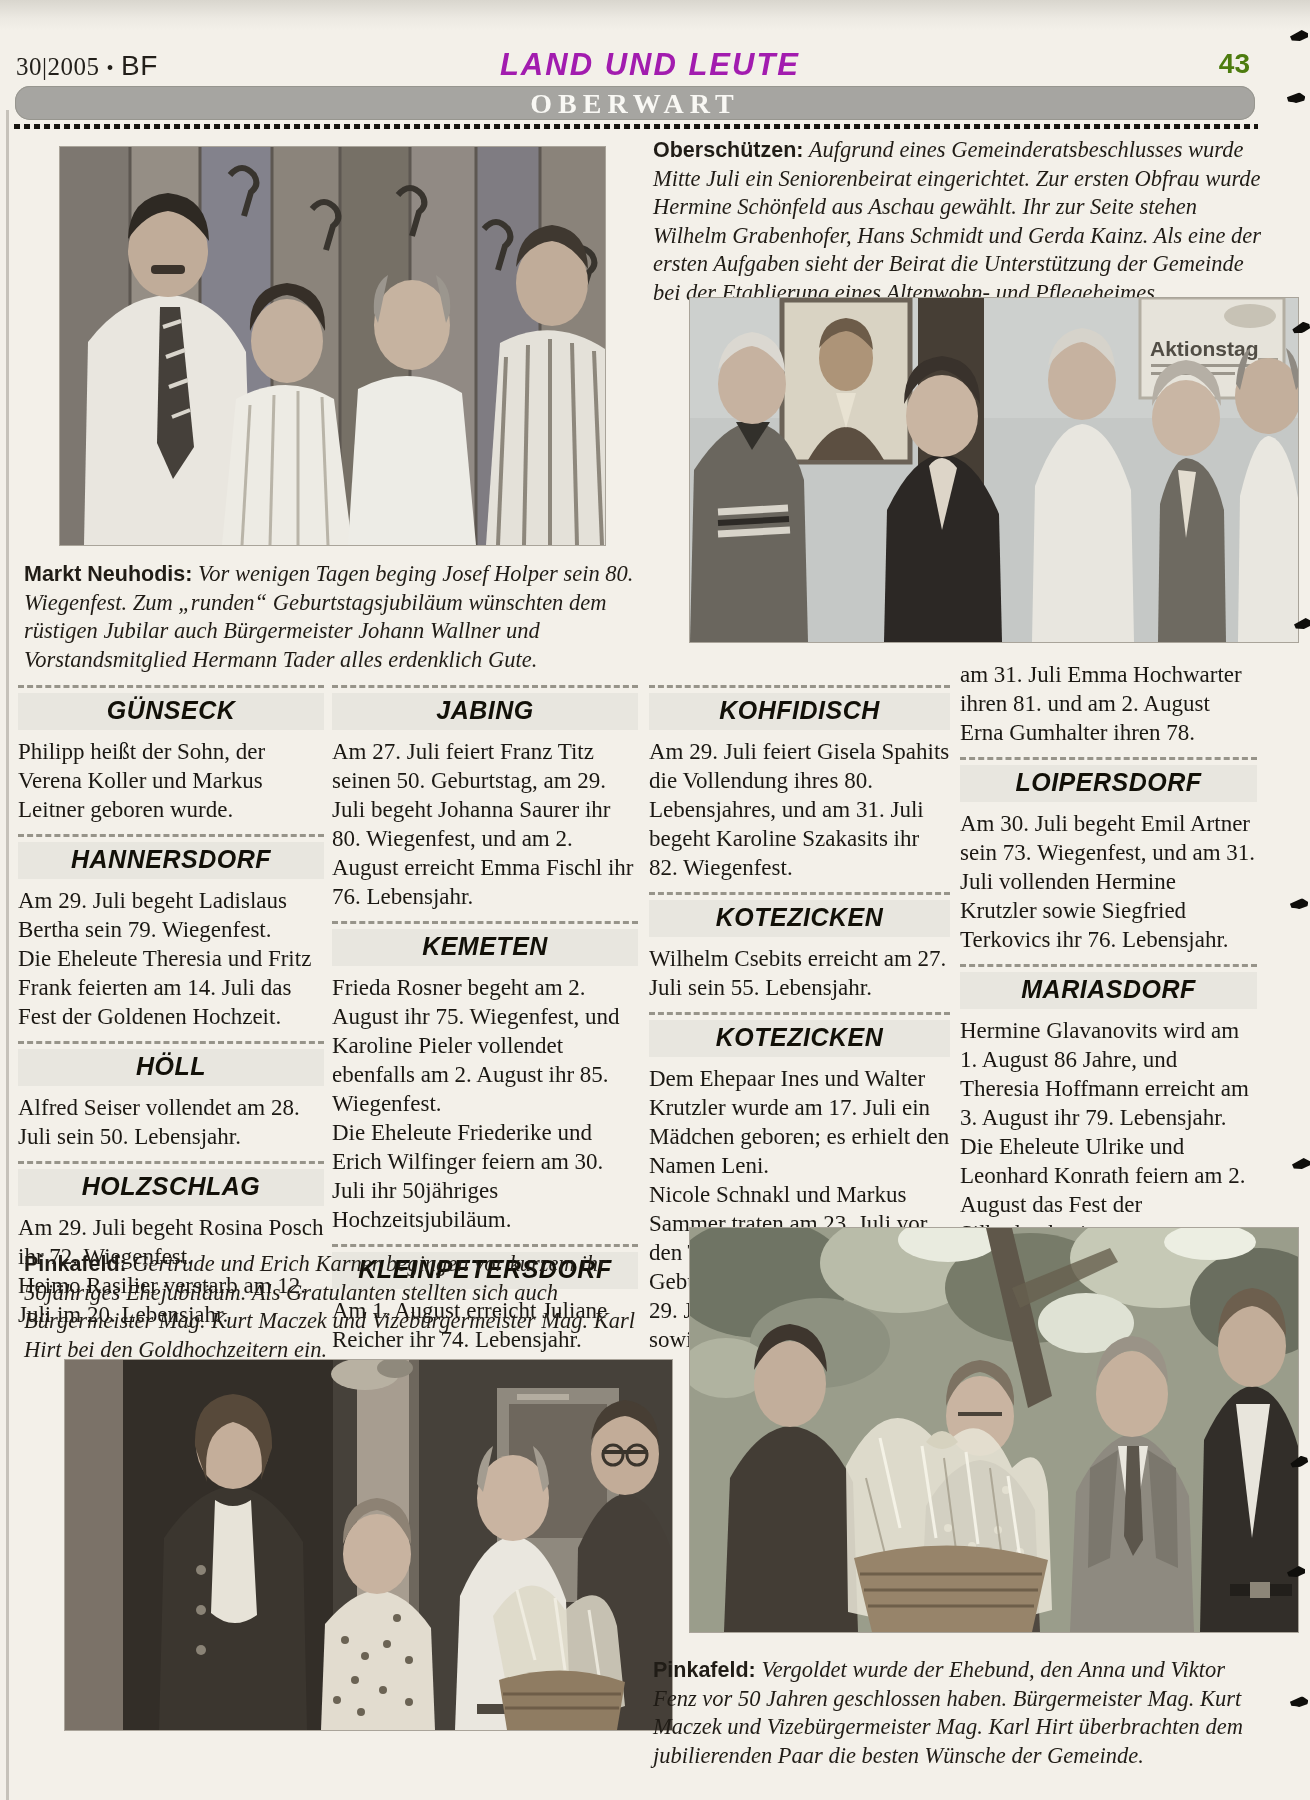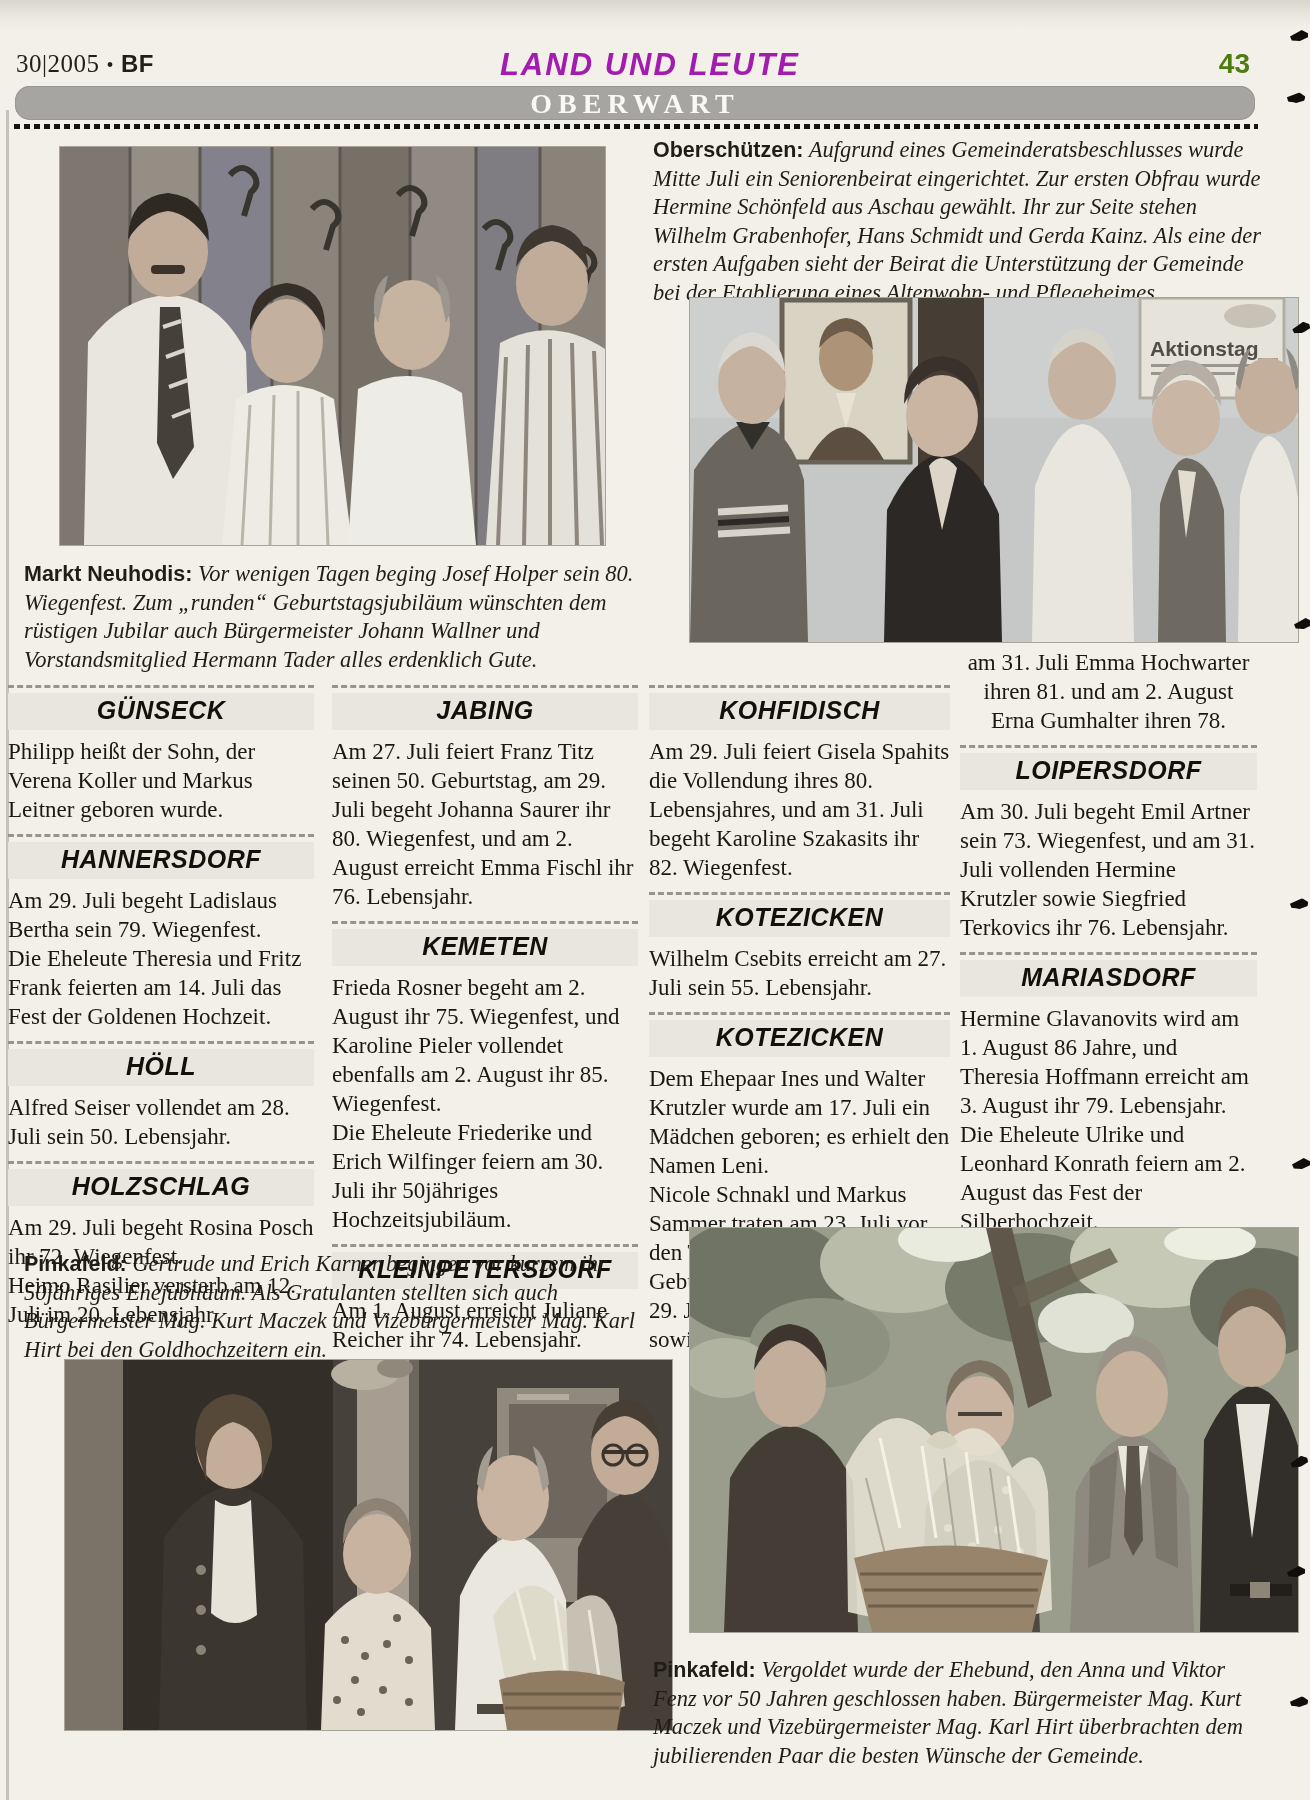--- a/index.html
+++ b/index.html
@@ -5,21 +5,21 @@
   html,body{margin:0;padding:0;background:#dddad2;}
   .page{position:relative;width:1310px;height:1800px;background:#f3f0e9;overflow:hidden;
         font-family:"Liberation Serif",serif;color:#1b1813;}
   .scan-top{position:absolute;left:0;top:0;width:1310px;height:30px;
         background:linear-gradient(180deg,#d9d6ce 0%,#ece9e2 60%,rgba(236,233,226,0) 100%);}
   .scan-left{position:absolute;left:6px;top:110px;width:3px;height:1690px;background:#b7b3aa;opacity:.75;}
 
   
   .issue{position:absolute;left:16px;top:50px;font-size:25px;letter-spacing:.5px;color:#221f1a;}
   .issue .sep{margin:0 7px;font-size:20px;}
-  .issue .brand{font-family:"Liberation Sans",sans-serif;font-weight:bold;font-size:24px;}
+  .issue .brand{font-family:"Liberation Sans",sans-serif;font-weight:normal;font-size:28px;}
   .masthead{position:absolute;left:300px;width:700px;top:47px;text-align:center;
         font-family:"Liberation Sans",sans-serif;font-style:italic;font-weight:bold;
         font-size:31px;letter-spacing:2px;color:#a21caf;}
   .pageno{position:absolute;right:60px;top:48px;font-family:"Liberation Sans",sans-serif;
         font-weight:bold;font-size:28px;color:#4d7c0f;}
   .banner{position:absolute;left:15px;top:86px;width:1240px;height:34px;background:#a6a5a1;
         color:#f9f8f4;text-align:center;font-weight:bold;font-size:28px;letter-spacing:6px;
         line-height:35px;font-family:"Liberation Serif",serif;
         box-shadow:inset 0 0 0 1px #97968f;border-radius:15px;}
   .dotted-rule{position:absolute;left:14px;top:124px;width:1244px;height:5px;
@@ -168,21 +168,21 @@
       <path d="M488,172 L496,240 L506,174 Z" fill="#e3ddd0"></path>
       <ellipse cx="496" cy="120" rx="34" ry="38" fill="#c9b6a4"></ellipse>
       <path d="M462,108 Q462,66 496,62 Q531,66 531,108 Q514,78 496,76 Q477,78 462,108 Z" fill="#b5afa5"></path>
       <path d="M548,344 L550,198 Q564,140 578,138 Q598,140 608,200 L608,344 Z" fill="#e9e7e0"></path>
       <ellipse cx="578" cy="98" rx="33" ry="38" fill="#c3af9c"></ellipse>
       <path d="M546,86 Q548,58 560,50 L550,92 Z" fill="#8f8a82"></path>
       <path d="M610,86 Q608,58 596,50 L606,92 Z" fill="#8f8a82"></path>
     </svg>
   </div>
 
-  <div class="col" style="left:8px;top:676px;width:306px;">
+  <div class="col" style="left:18px;top:676px;width:306px;">
     <div class="sec-dash"></div>
     <div class="sec-band">
         <h3>GÜNSECK</h3>
       </div>
     <p class="body">Philipp heißt der Sohn, der Verena Koller und Markus Leitner geboren wurde.</p>
     <div class="sec-dash"></div>
     <div class="sec-band">
         <h3>HANNERSDORF</h3>
       </div>
     <p class="body">Am 29. Juli begeht Ladislaus Bertha sein 79. Wiegenfest.
@@ -233,21 +233,21 @@
     <div class="sec-dash"></div>
     <div class="sec-band">
         <h3>KOTEZICKEN</h3>
       </div>
     <p class="body">Dem Ehepaar Ines und Walter Krutzler wurde am 17. Juli ein Mädchen geboren; es erhielt den Namen Leni.
 Nicole Schnakl und Markus Sammer traten am 23. Juli vor den Traualtar.
 Geburtstag werden feiern: am 29. Juli Martha Fenz ihren 55. sowie Alfred Bendl seinen 74.,</p>
   </div>
 
   <div class="col" style="left:960px;top:648px;width:297px;">
-    <p class="body" style="margin-top:0;text-align:center;">am 31. Juli Emma Hochwarter ihren 81. und am 2. August Erna Gumhalter ihren 78.</p>
+    <p class="body" style="margin-top:12px;">am 31. Juli Emma Hochwarter ihren 81. und am 2. August Erna Gumhalter ihren 78.</p>
     <div class="sec-dash"></div>
     <div class="sec-band">
         <h3>LOIPERSDORF</h3>
       </div>
     <p class="body">Am 30. Juli begeht Emil Artner sein 73. Wiegenfest, und am 31. Juli vollenden Hermine Krutzler sowie Siegfried Terkovics ihr 76. Lebensjahr.</p>
     <div class="sec-dash"></div>
     <div class="sec-band">
         <h3>MARIASDORF</h3>
       </div>
     <p class="body">Hermine Glavanovits wird am 1. August 86 Jahre, und Theresia Hoffmann erreicht am 3. August ihr 79. Lebensjahr.

